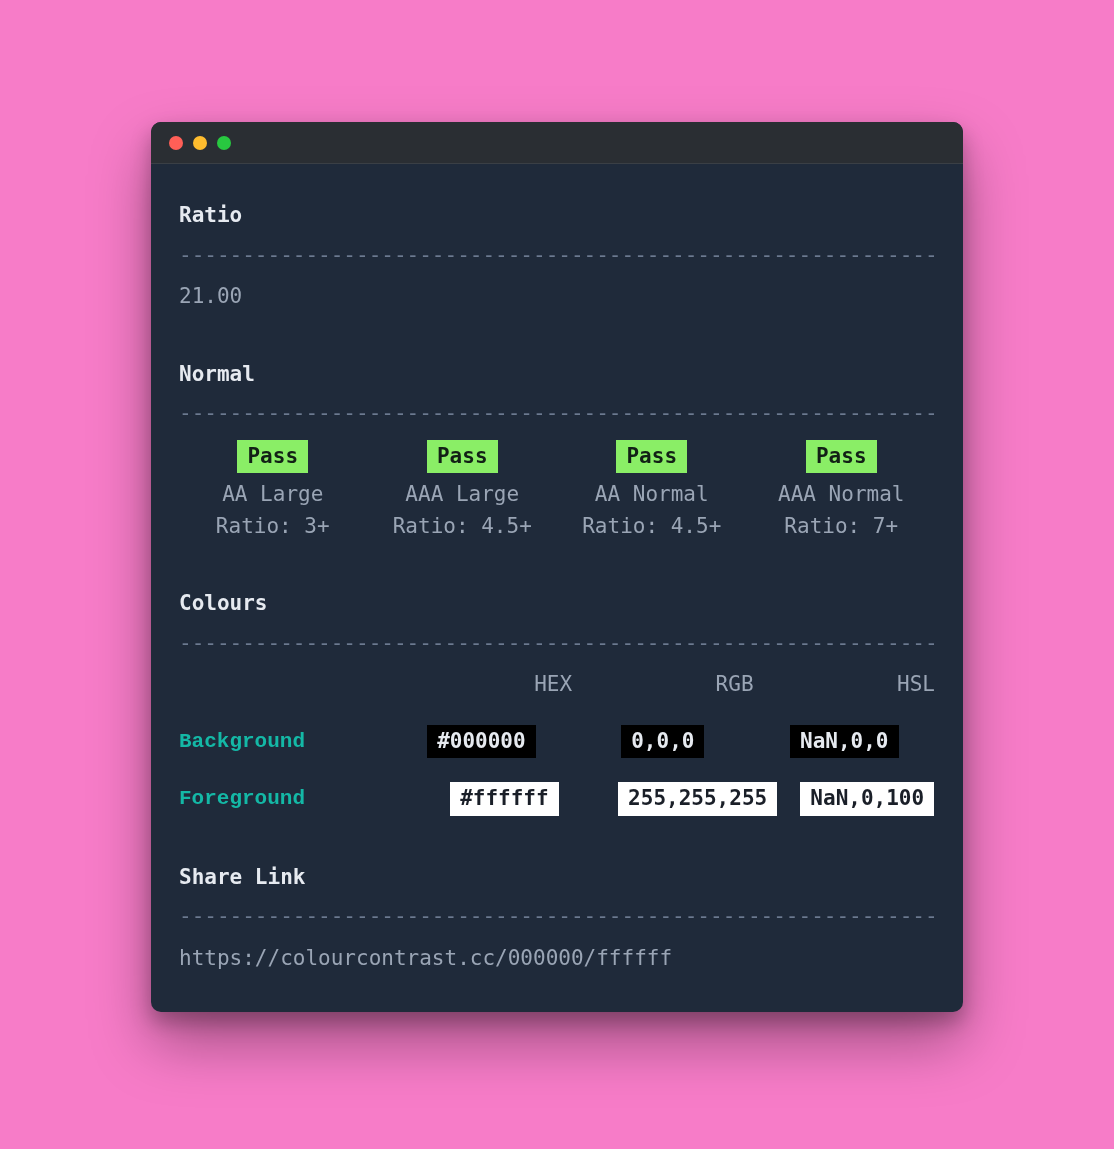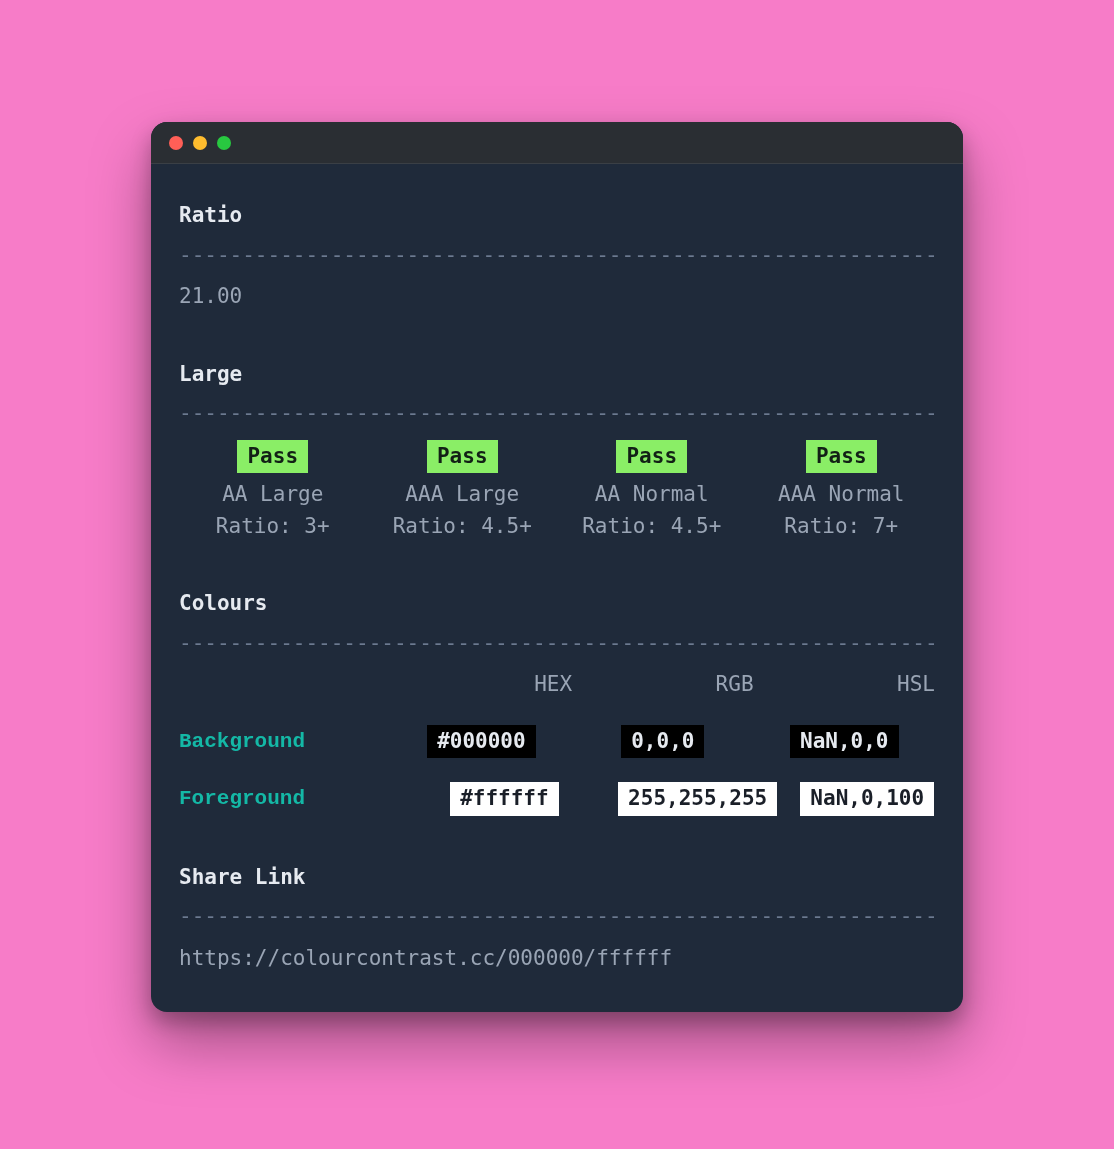--- a/index.html
+++ b/index.html
@@ -9,21 +9,21 @@
       width: 1114px;
       display: flex;
       align-items: flex-start;
       justify-content: center;
       padding-top: 122px;
       font-family: ui-monospace, 'SF Mono', Menlo, Consolas, monospace;
     }
     .window {
       width: 812px;
       background: #1f2a3a;
-      border-radius: 16px;
+      border-radius: 10px;
       overflow: hidden;
       box-shadow: 0 30px 60px rgba(0,0,0,0.35), 0 10px 20px rgba(0,0,0,0.25);
     }
     .titlebar {
       height: 42px;
       background: #2a2e33;
       display: flex;
       align-items: center;
       padding-left: 18px;
       gap: 10px;
@@ -114,21 +114,21 @@
   </div>
   <div class="content">
 
     <div class="section">
       <div class="heading">Ratio</div>
       <div class="divider">---------------------------------------------------------------</div>
       <div class="ratio-value">21.00</div>
     </div>
 
     <div class="section">
-      <div class="heading">Large</div>
+      <div class="heading">Normal</div>
       <div class="divider">---------------------------------------------------------------</div>
       <div class="grades-row">
         <div class="grade-col">
           <span class="pass-badge">Pass</span>
           <span class="grade-label">AA Large</span>
           <span class="grade-ratio">Ratio: 3+</span>
         </div>
         <div class="grade-col">
           <span class="pass-badge">Pass</span>
           <span class="grade-label">AAA Large</span>

